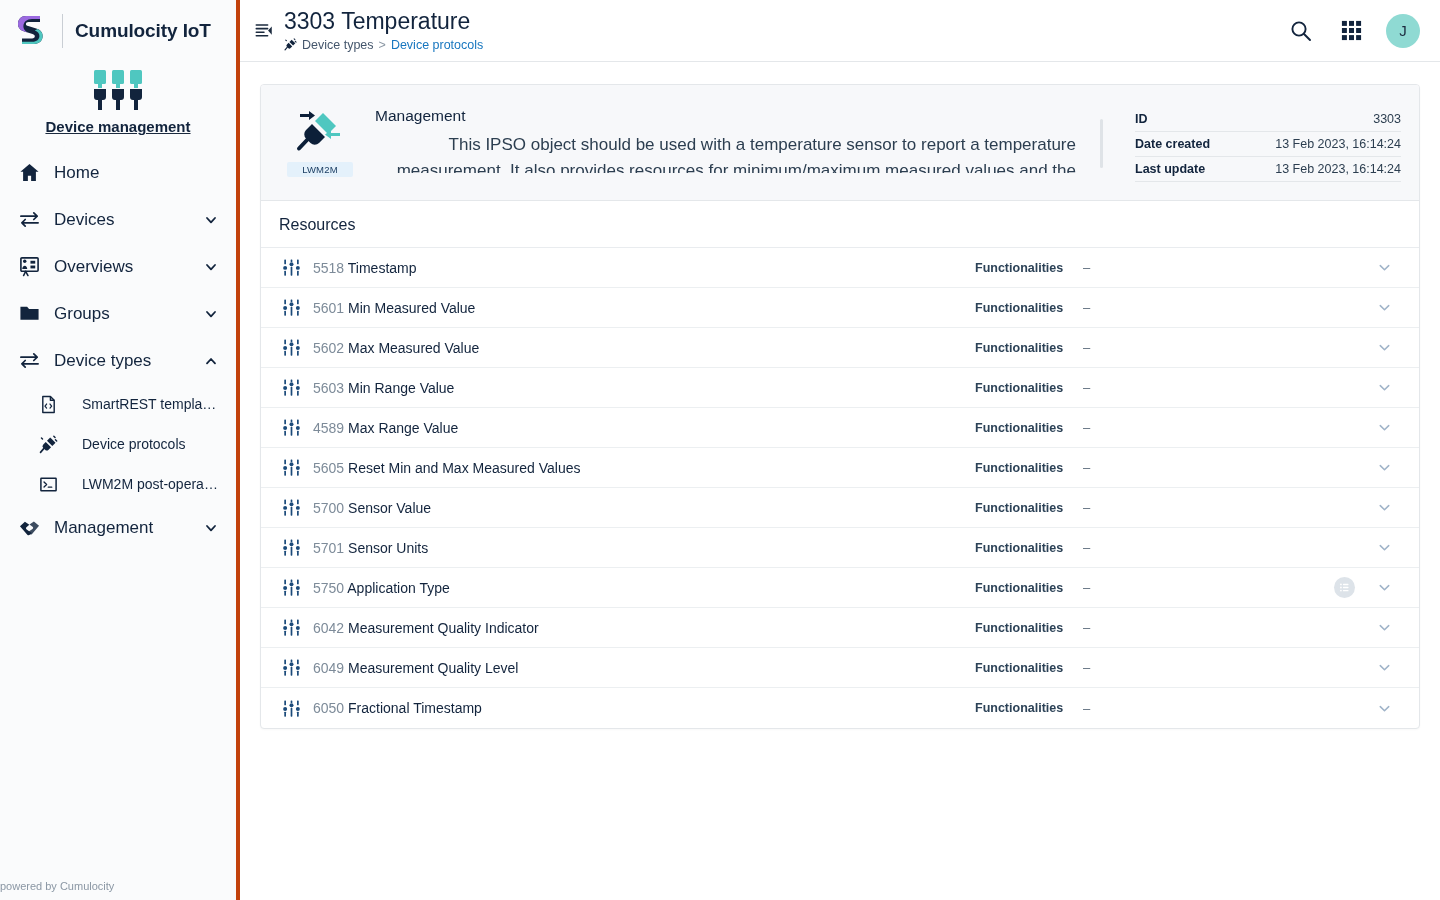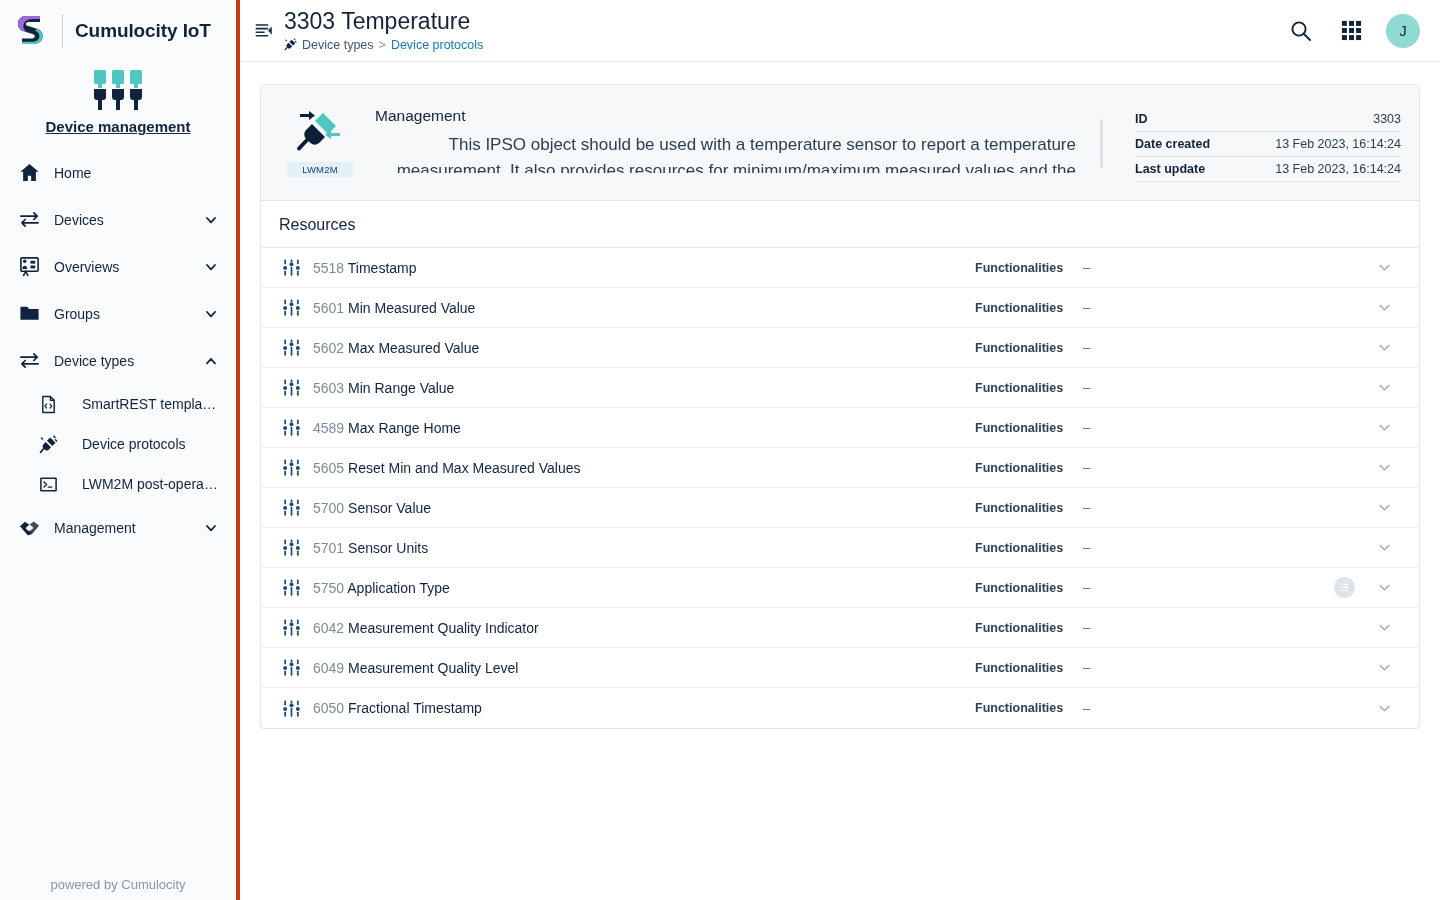--- a/index.html
+++ b/index.html
@@ -47,33 +47,33 @@
     height: 47px; padding: 0 18px 0 18px;
     cursor: pointer; gap: 14px;
     position: relative;
   }
   .nav-ico {
     width: 22px; height: 22px; flex: 0 0 22px;
     display: flex; align-items: center; justify-content: center;
     color: #12243d;
   }
   .nav-label {
-    font-size: 14px; color: #12243d; flex: 1;
+    font-size: 17px; color: #12243d; flex: 1;
     white-space: nowrap; overflow: hidden; text-overflow: ellipsis;
   }
   .nav-caret { width: 14px; height: 14px; color: #12243d; flex: 0 0 14px; }
   .nav-sub {
     display: flex; align-items: center;
     height: 40px; padding: 0 18px 0 38px; gap: 24px; cursor: pointer;
   }
   .nav-sub .nav-ico { width: 20px; height: 20px; flex: 0 0 20px; }
   .nav-sub .nav-label { font-size: 14px; }
   .sidebar-footer {
     position: absolute; bottom: 8px; left: 0; right: 0;
-    text-align: center; font-size: 13px; color: #8b97a4;
+    font-size: 11px; color: #8b97a4;
   }
 
   
   .main { flex: 1; display: flex; flex-direction: column; min-width: 0; background:#fff; }
   .topbar {
     height: 62px; flex: 0 0 62px;
     border-bottom: 1px solid #e4e7ea;
     display: flex; align-items: center;
     padding: 0 20px 0 8px;
     background: #fff;
@@ -550,21 +550,21 @@
                   <circle cx="3.3" cy="10.4" r="2.1"></circle>
                   <rect x="2.4" y="13.4" width="1.8" height="5.2" rx=".6"></rect>
                   <rect x="9.1" y="1.5" width="1.8" height="2.8" rx=".6"></rect>
                   <circle cx="10" cy="6.6" r="2.1"></circle>
                   <rect x="9.1" y="9.3" width="1.8" height="9.3" rx=".6"></rect>
                   <rect x="15.8" y="1.5" width="1.8" height="5.2" rx=".6"></rect>
                   <circle cx="16.7" cy="10.4" r="2.1"></circle>
                   <rect x="15.8" y="13.4" width="1.8" height="5.2" rx=".6"></rect>
                 </svg>
               </span>
-              <span class="res-name"><span class="res-id">4589</span> <span>Max Range Home</span></span>
+              <span class="res-name"><span class="res-id">4589</span> <span>Max Range Value</span></span>
               <span class="res-spacer"></span>
               <span class="res-func">Functionalities</span>
               <span class="res-func-val">–</span>
               <span class="res-extra"></span>
               <span class="res-caret">
                 <svg viewBox="0 0 16 16" width="15" height="15" fill="none" stroke="currentColor" stroke-width="1.6">
                   <path d="M3.5 6 L8 10.4 L12.5 6" stroke-linecap="round" stroke-linejoin="round"></path>
                 </svg>
               </span>
             </div>

